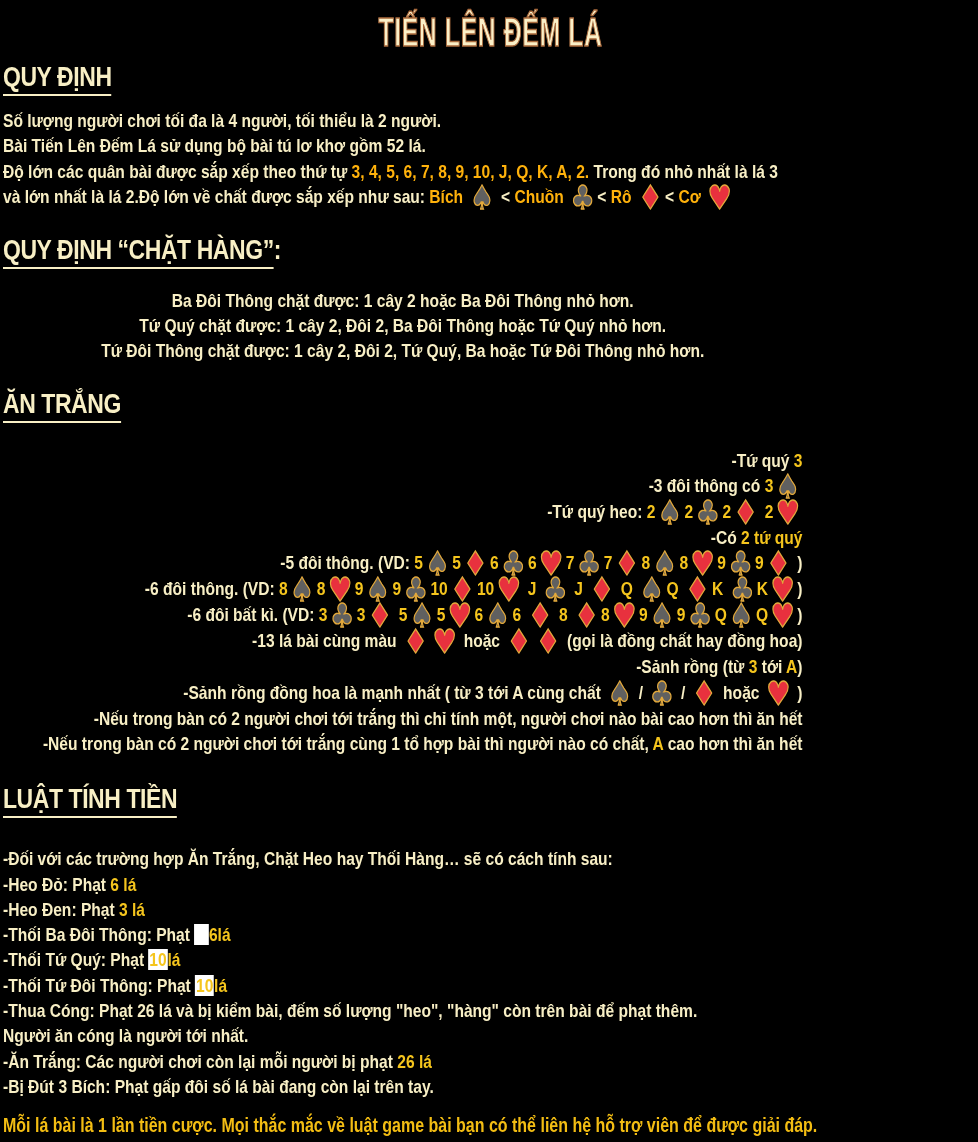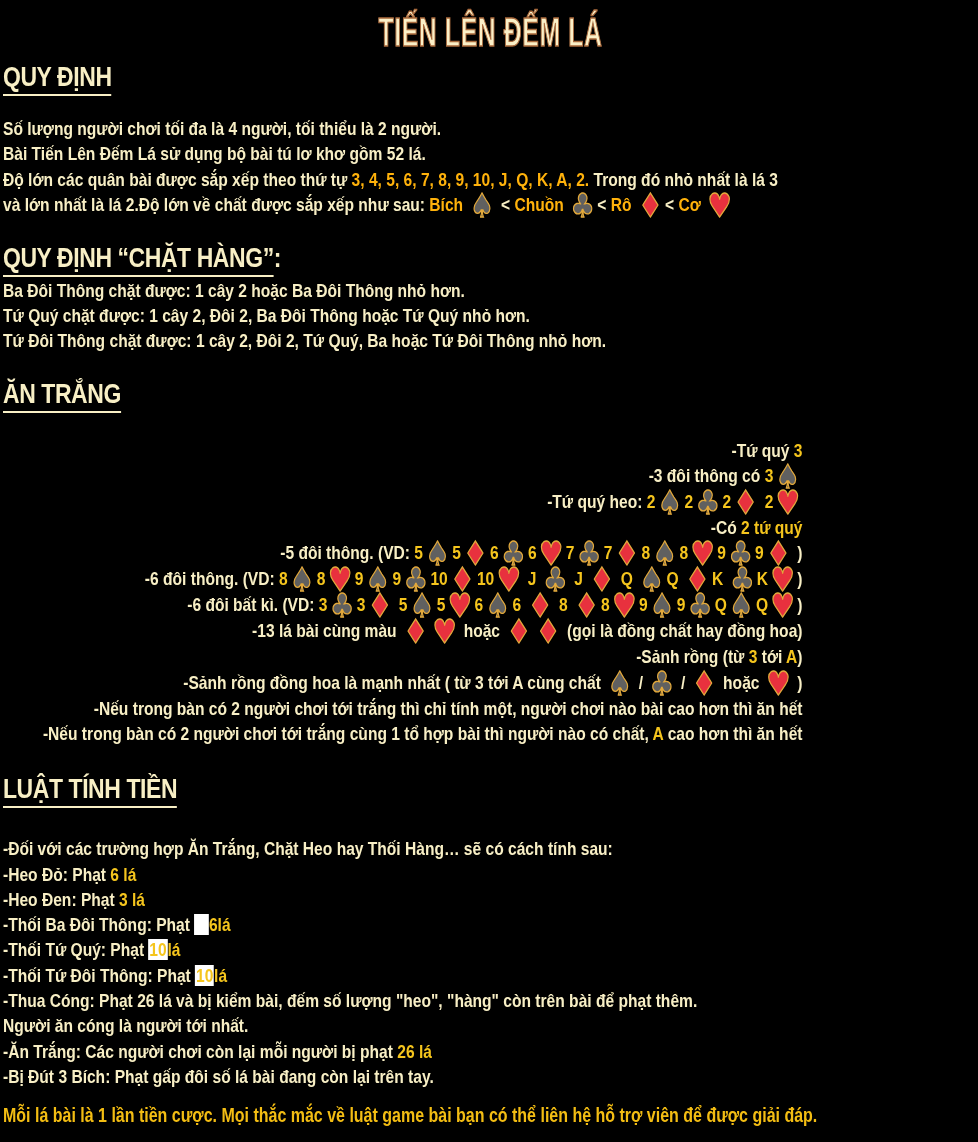--- a/index.html
+++ b/index.html
@@ -32,23 +32,23 @@
     font-size: 28px;
     line-height: 30px;
     letter-spacing: -0.5px;
     color: var(--body-text, #F8EFC5);
     transform: scaleX(0.82);
     transform-origin: 0 50%;
     white-space: pre;
   }
   .head-u { border-bottom: 2px solid currentColor; padding-bottom: 2px; }
   .sec1 .heading { margin-top: 8px; }
-  .sec1 .lines   { margin-top: 24px; }
+  .sec1 .lines   { margin-top: 16px; }
   .sec2 .heading { margin-top: 25px; }
-  .sec2 .lines   { margin-top: 5px; }
+  .sec2 .lines   { margin-top: 23px; text-align: center; }
   .sec3 .heading { margin-top: 25px; }
   .sec3 .lines   { margin-top: 29px; text-align: right; }
   .sec4 .heading { margin-top: 28px; }
   .sec4 .lines   { margin-top: 32px; }
   .line {
     font-size: 19px;
     line-height: 25.3px;
     color: var(--body-text, #F8EFC5);
     transform: scaleX(0.82);
     transform-origin: 0 50%;

